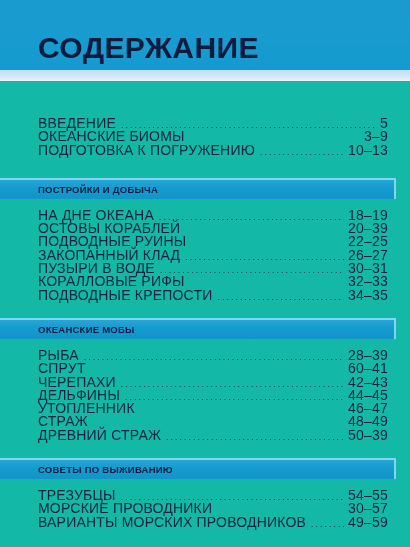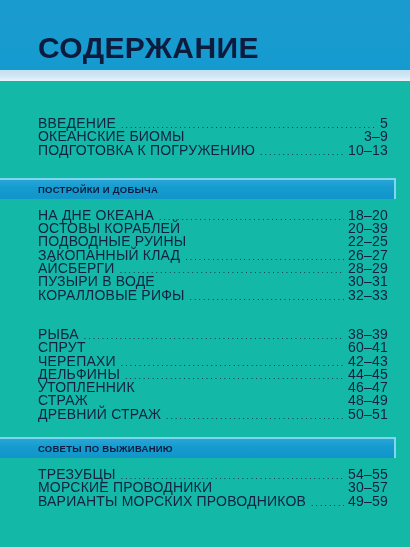--- a/index.html
+++ b/index.html
@@ -162,59 +162,62 @@
     <div class="block-gap-top"></div>
 
     <div id="sections-container">
         <div class="section-bar">
           <span class="section-bar-label">ПОСТРОЙКИ И ДОБЫЧА</span>
         </div>
         <div class="entry-list">
           <div class="entry">
             <span class="entry-title">НА ДНЕ ОКЕАНА</span>
             <span class="entry-leader"></span>
-            <span class="entry-pages">18–20</span>
+            <span class="entry-pages">18–19</span>
           </div>
           <div class="entry">
             <span class="entry-title">ОСТОВЫ КОРАБЛЕЙ</span>
             <span class="entry-leader"></span>
             <span class="entry-pages">20–39</span>
           </div>
           <div class="entry">
             <span class="entry-title">ПОДВОДНЫЕ РУИНЫ</span>
             <span class="entry-leader"></span>
             <span class="entry-pages">22–25</span>
           </div>
           <div class="entry">
             <span class="entry-title">ЗАКОПАННЫЙ КЛАД</span>
             <span class="entry-leader"></span>
             <span class="entry-pages">26–27</span>
           </div>
           <div class="entry">
-            <span class="entry-title">АЙСБЕРГИ</span>
-            <span class="entry-leader"></span>
-            <span class="entry-pages">28–29</span>
-          </div>
-          <div class="entry">
             <span class="entry-title">ПУЗЫРИ В ВОДЕ</span>
             <span class="entry-leader"></span>
             <span class="entry-pages">30–31</span>
           </div>
           <div class="entry">
             <span class="entry-title">КОРАЛЛОВЫЕ РИФЫ</span>
             <span class="entry-leader"></span>
             <span class="entry-pages">32–33</span>
           </div>
+          <div class="entry">
+            <span class="entry-title">ПОДВОДНЫЕ КРЕПОСТИ</span>
+            <span class="entry-leader"></span>
+            <span class="entry-pages">34–35</span>
+          </div>
         </div>
         <div class="block-gap"></div>
+        <div class="section-bar">
+          <span class="section-bar-label">ОКЕАНСКИЕ МОБЫ</span>
+        </div>
         <div class="entry-list">
           <div class="entry">
             <span class="entry-title">РЫБА</span>
             <span class="entry-leader"></span>
-            <span class="entry-pages">38–39</span>
+            <span class="entry-pages">28–39</span>
           </div>
           <div class="entry">
             <span class="entry-title">СПРУТ</span>
             <span class="entry-leader"></span>
             <span class="entry-pages">60–41</span>
           </div>
           <div class="entry">
             <span class="entry-title">ЧЕРЕПАХИ</span>
             <span class="entry-leader"></span>
             <span class="entry-pages">42–43</span>
@@ -230,21 +233,21 @@
             <span class="entry-pages">46–47</span>
           </div>
           <div class="entry">
             <span class="entry-title">СТРАЖ</span>
             <span class="entry-leader"></span>
             <span class="entry-pages">48–49</span>
           </div>
           <div class="entry">
             <span class="entry-title">ДРЕВНИЙ СТРАЖ</span>
             <span class="entry-leader"></span>
-            <span class="entry-pages">50–51</span>
+            <span class="entry-pages">50–39</span>
           </div>
         </div>
         <div class="block-gap"></div>
         <div class="section-bar">
           <span class="section-bar-label">СОВЕТЫ ПО ВЫЖИВАНИЮ</span>
         </div>
         <div class="entry-list">
           <div class="entry">
             <span class="entry-title">ТРЕЗУБЦЫ</span>
             <span class="entry-leader"></span>

